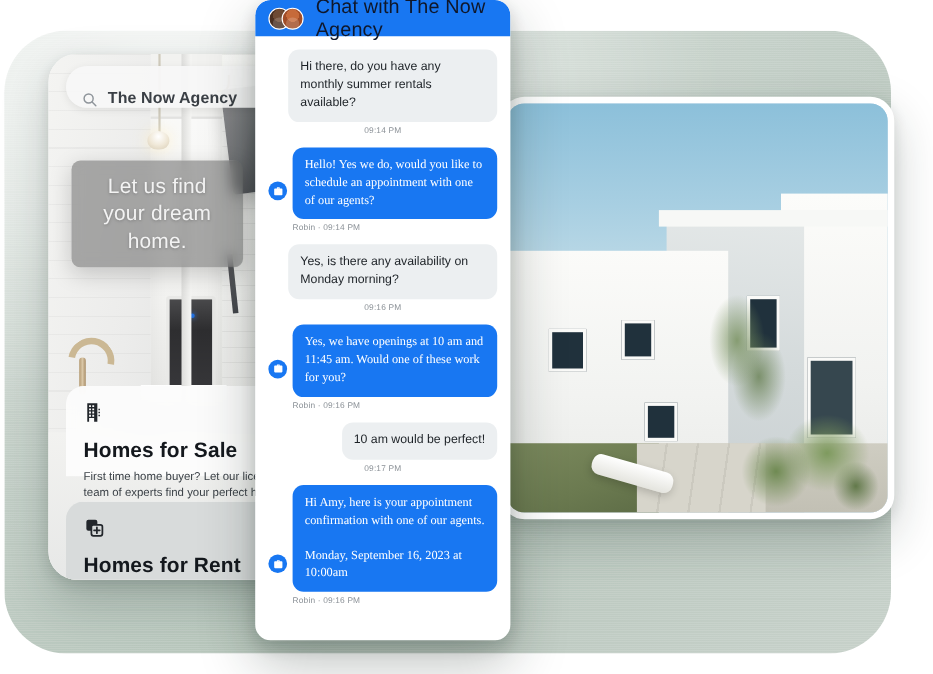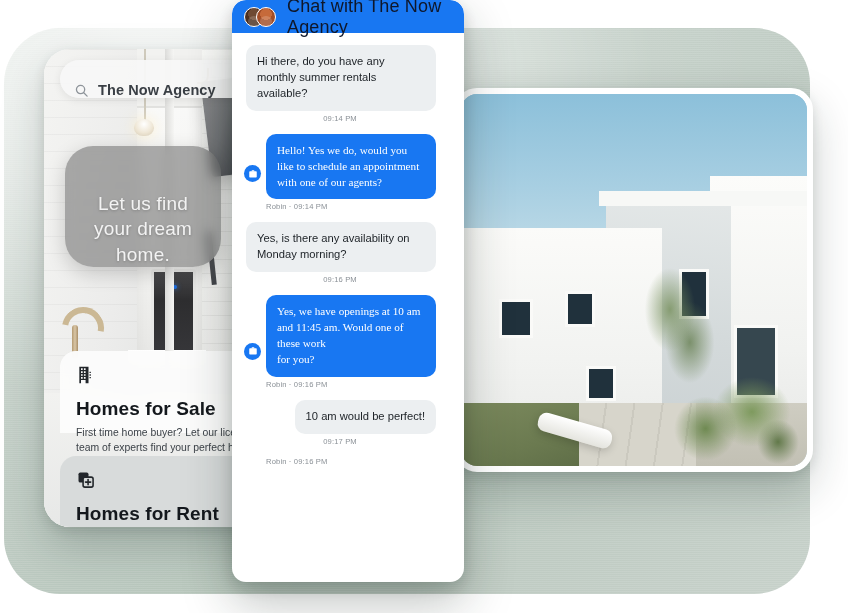--- a/index.html
+++ b/index.html
@@ -128,26 +128,26 @@
     box-shadow: 0 2px 8px rgba(0,0,0,0.08);
   }
   #search-value { font-size: 14.5px; color: #3a3f45; font-weight: 600; letter-spacing: .1px; }
 
   
   #hero-card {
     position: absolute;
     left: 21px;
     top: 97px;
     width: 156px;
-    height: 121px;
-    border-radius: 28px;
+    height: 97px;
+    border-radius: 8px;
     background: rgba(104,104,104,0.55);
     backdrop-filter: blur(6px);
     display: flex;
-    align-items: flex-end;
+    align-items: center;
     justify-content: center;
     box-shadow: 0 6px 20px rgba(0,0,0,0.18);
   }
   #hero-text {
     font-size: 19px;
     line-height: 1.33;
     color: #f3f3f3;
     text-align: center;
     font-weight: 300;
     letter-spacing: .2px;
@@ -251,21 +251,21 @@
   }
   .avatar-1 { left: 0;  background: radial-gradient(circle at 50% 34%, #6e4a33 0 38%, #4a2f20 39% 100%), #8a5a3c; }
   .avatar-2 { left: 12px; background: radial-gradient(circle at 50% 34%, #c66a3a 0 38%, #a14d27 39% 100%), #d07a46; }
   .avatar::after{ content:""; position:absolute; left:18%; top:46%; width:64%; height:58%;
                   border-radius:50% 50% 40% 40%; background:rgba(255,255,255,0.18); }
   #chat-title { font-size: 18px; font-weight: 400; color: #0f172a; letter-spacing: .15px; }
 
   #chat-body {
     position: absolute;
     left: 0; right: 0; top: 33px; bottom: 0;
-    padding: 12px 28px 10px 12px;
+    padding: 12px 12px 10px 12px;
     box-sizing: border-box;
     overflow: hidden;
   }
   .msg-row { position: relative; margin-bottom: 3px; }
   .msg-row.in  { padding-left: 22px; font-family: Liberation Serif, serif; }
   .msg-row.out { display: flex; justify-content: flex-end; }
 
   .bubble {
     display: inline-block;
     max-width: 168px;
@@ -421,16 +421,26 @@
       <div class="bubble in">Yes, we have openings at 10 am and 11:45 am. Would one of these work
 for you?</div>
     </div>
     <div class="meta left">Robin  ·  09:16 PM</div>
 
     <div class="msg-row out">
       <div class="bubble out">10 am would be perfect!</div>
     </div>
     <div class="meta right">09:17 PM</div>
 
+    <div class="msg-row in">
+      <div class="badge">
+        <svg width="10" height="10" viewBox="0 0 24 24" fill="#ffffff">
+          <path d="M9 3h6v2.5h4.2A1.8 1.8 0 0 1 21 7.3v11.4a1.8 1.8 0 0 1-1.8 1.8H4.8A1.8 1.8 0 0 1 3 18.7V7.3a1.8 1.8 0 0 1 1.8-1.8H9V3zm2 2v.5h2V5h-2zm1 4.2 3.2 3.2h-2v3.4h-2.4v-3.4h-2L12 9.2z"></path>
+        </svg>
+      </div>
+      <div class="bubble in">Hi Amy, here is your appointment confirmation with one of our agents.
+
+Monday, September 16, 2023 at 10:00am</div>
+    </div>
     <div class="meta left">Robin  ·  09:16 PM</div>
 
   </div>
 </div>
 
 </body></html>

